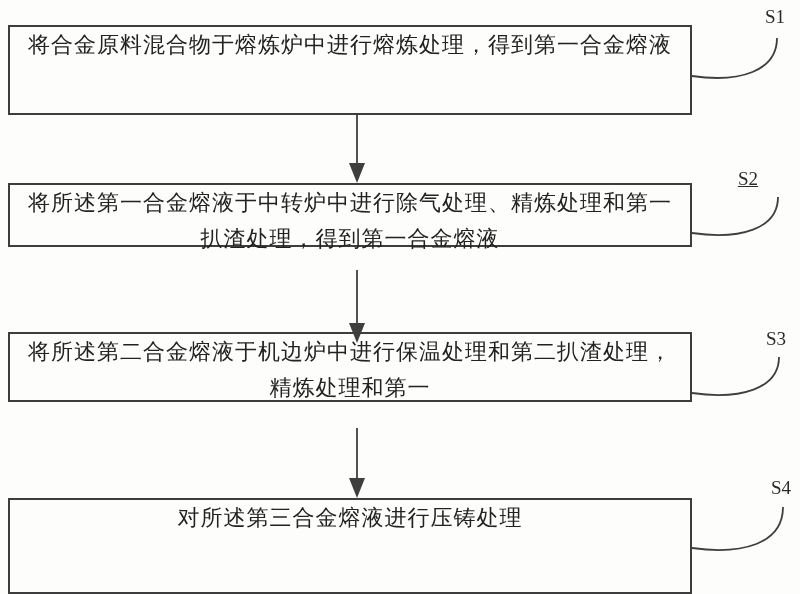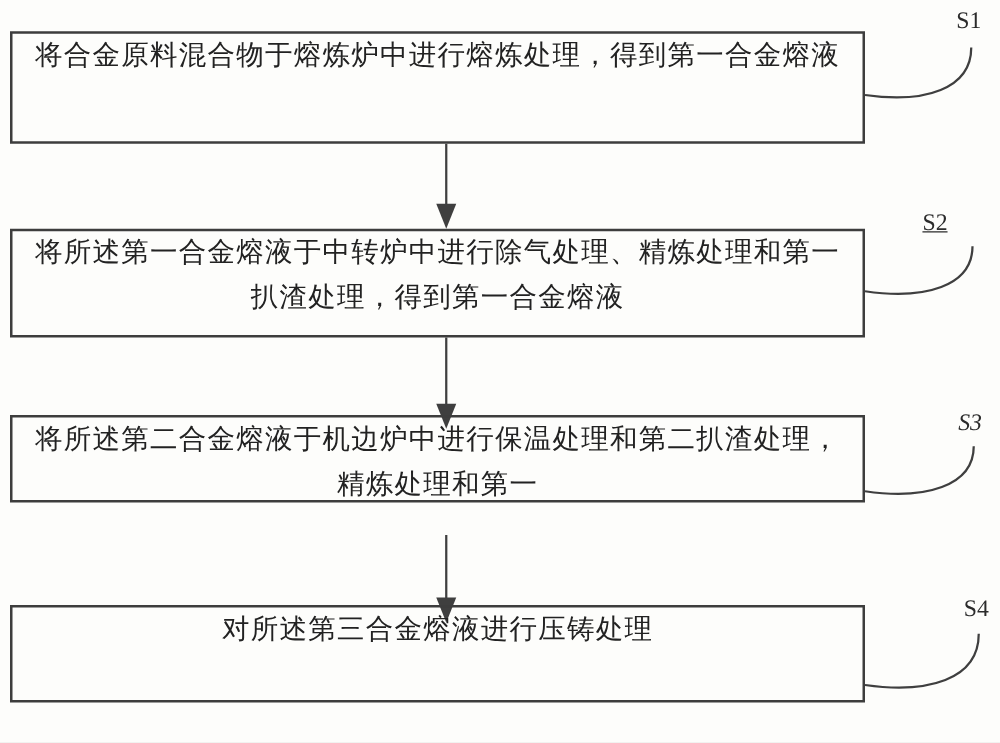--- a/index.html
+++ b/index.html
@@ -31,34 +31,34 @@
     display:flex;flex-direction:column;
     align-items:center;justify-content:flex-start;
     color:var(--text);
     font-size:22px;
     letter-spacing:1px;
     line-height:36px;
     text-align:center;
   }
   .step-box .txt{white-space:nowrap;}
   .b1{top:25px;height:90px;}
-  .b2{top:183px;height:87px;}
+  .b2{top:183px;height:64px;}
   .b3{top:332px;height:70px;}
-  .b4{top:484px;height:78px;}
+  .b4{top:498px;height:96px;}
   .slabel{
     position:absolute;
     width:40px;height:30px;
     text-align:center;
     font-size:19px;
     color:#2b2b2b;
     font-family:"Liberation Serif","DejaVu Serif",serif;
   }
   .s1{left:755px;top:6px;}
   .s2{left:728px;top:168px;text-decoration:underline;}
-  .s3{left:756px;top:328px;font-style:italic;}
+  .s3{left:756px;top:328px;}
   .s4{left:761px;top:477px;font-family:Liberation Serif, serif;}
 </style>
 </head>
 <body>
 
 <div class="canvas">
 
   <svg class="overlay" viewBox="0 0 800 594" aria-hidden="true">
 
     <g>

